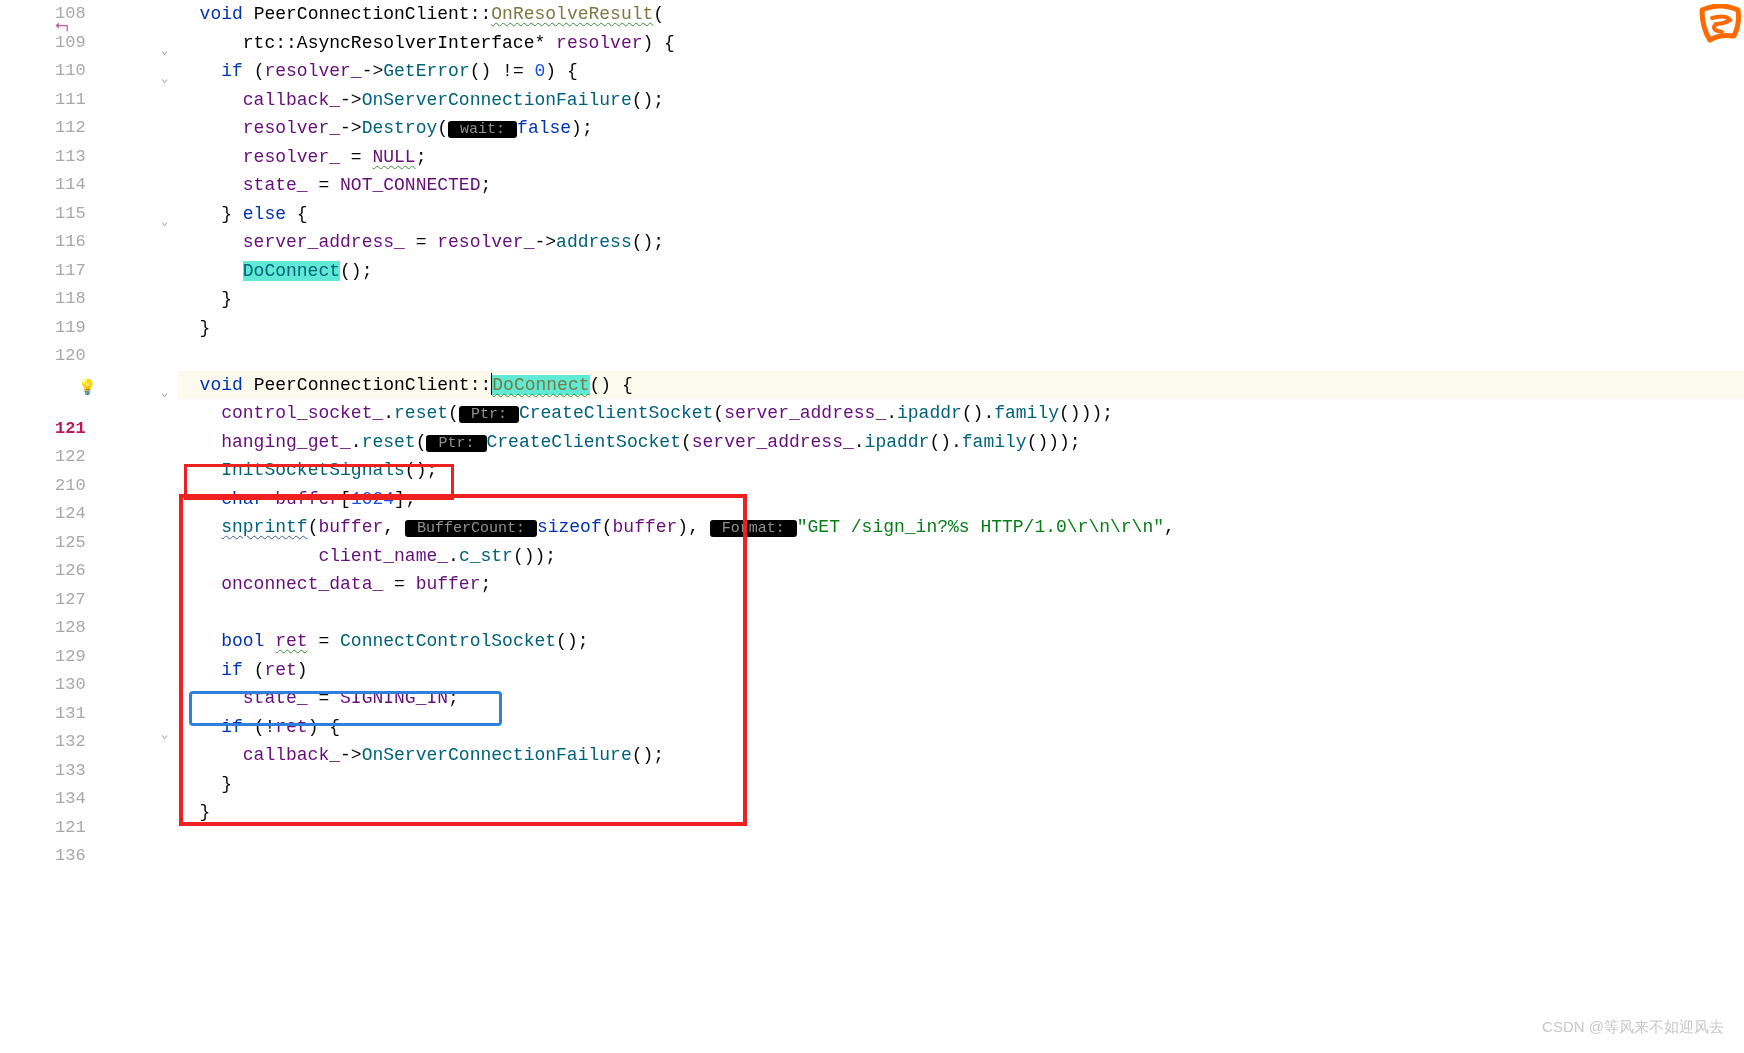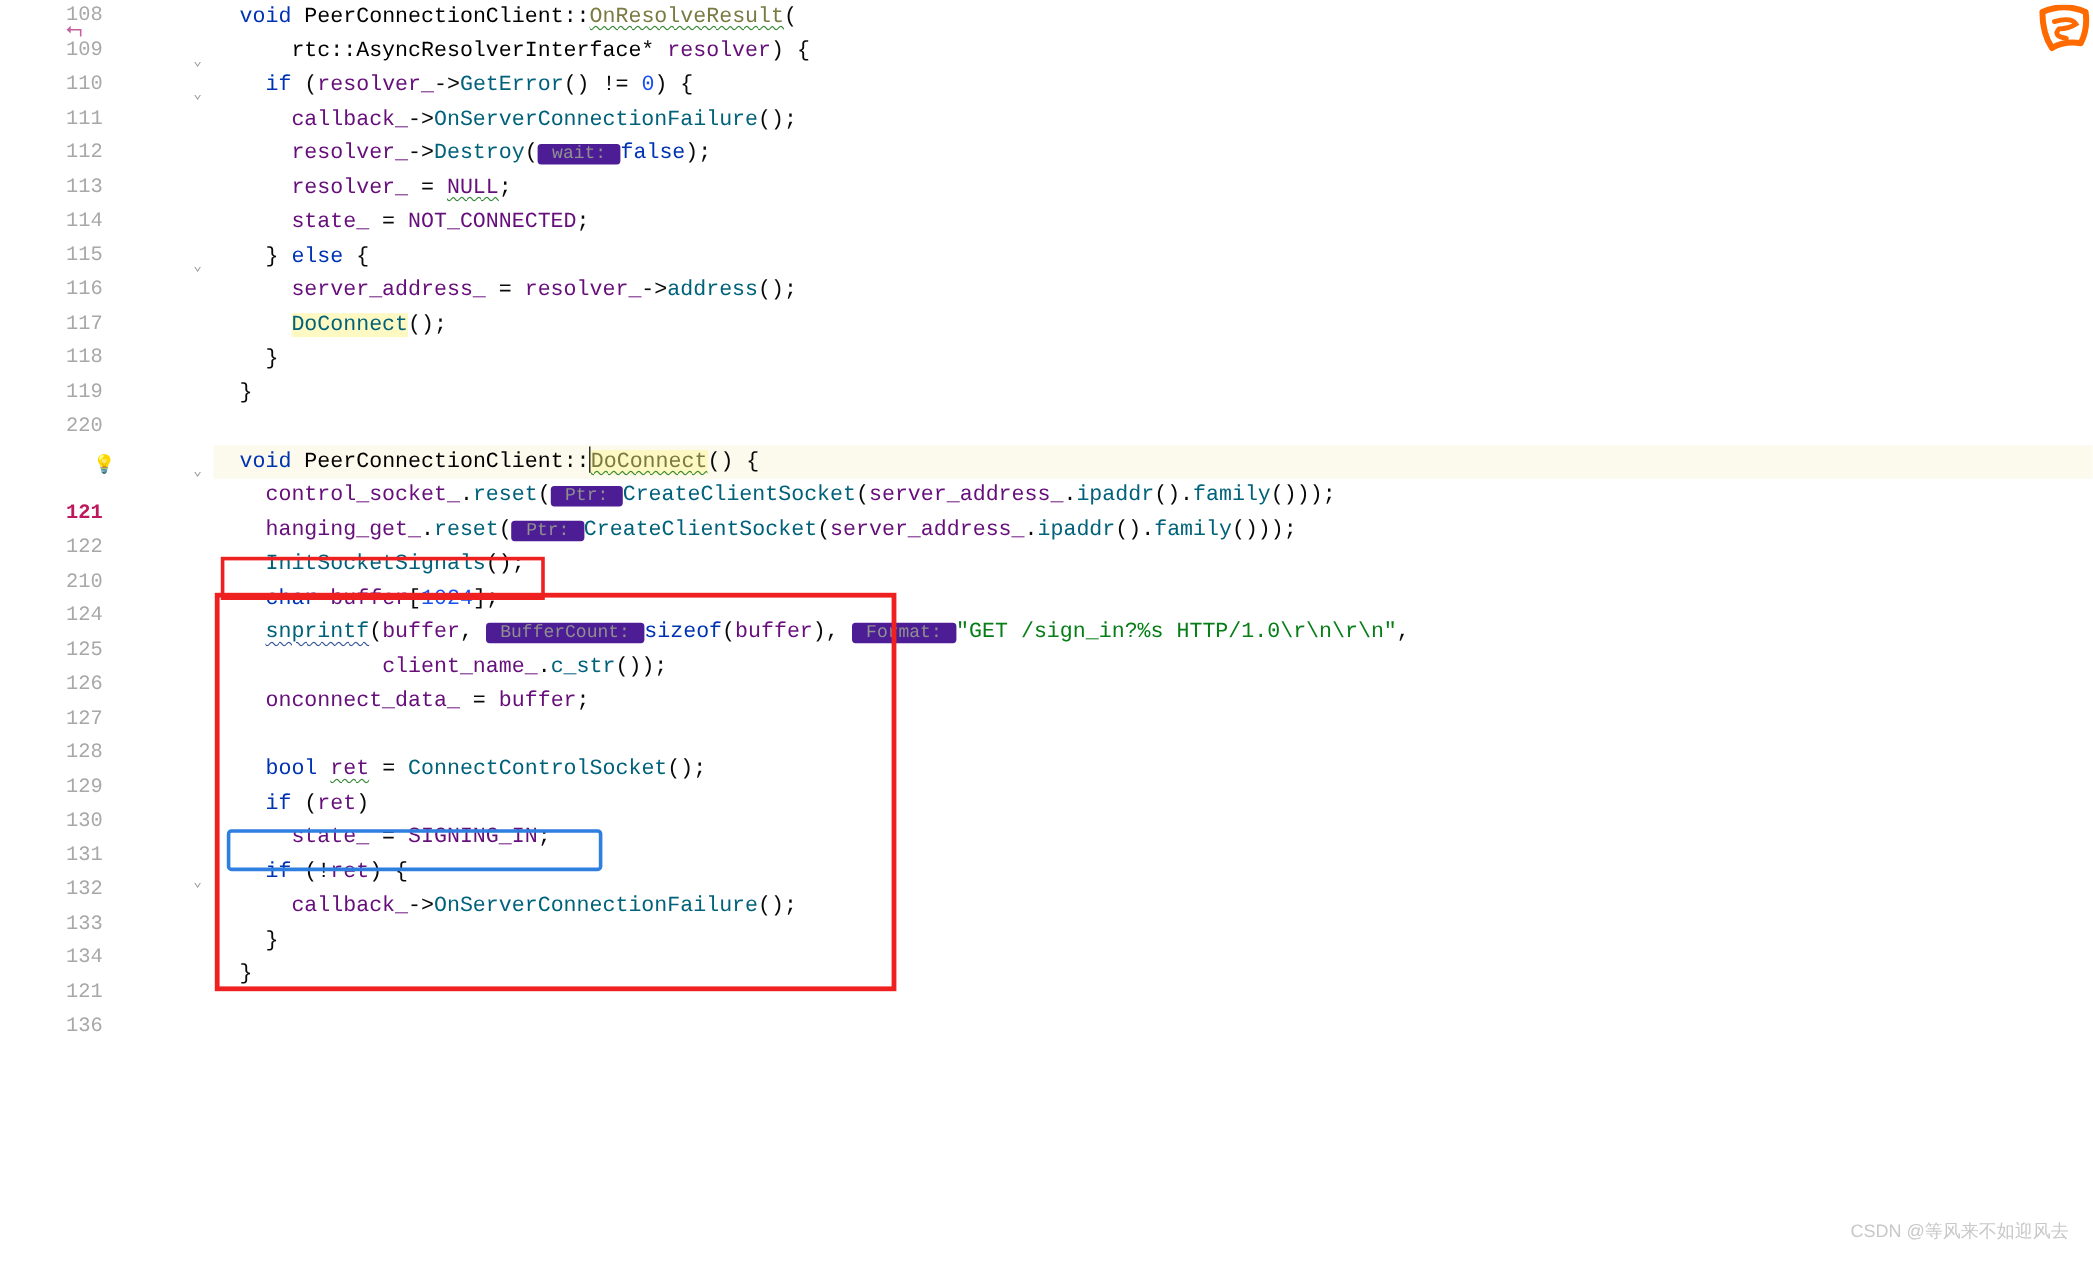--- a/index.html
+++ b/index.html
@@ -62,24 +62,24 @@
     height: 28.5px;
     position: relative;
   }
   .kw { color: #0033b3; }
   .cls { color: #000000; }
   .fn { color: #7a7a43; }
   .fn2 { color: #00627a; }
   .ident { color: #660e7a; }
   .str { color: #067d17; }
   .num { color: #1750eb; }
-  .hint { color: #909090; background:#4c1d95; font-size:15px; padding:0 3px; border-radius:3px;}
+  .hint { color: #909090; background:#000000; font-size:15px; padding:0 3px; border-radius:3px;}
   .squig-green { text-decoration: underline wavy #3a8a3a; text-decoration-thickness:1px; text-underline-offset:3px;}
   .squig-blue { text-decoration: underline wavy #3a5a9a; text-decoration-thickness:1px; text-underline-offset:3px;}
-  .highlight-fn { background: #fef9c3; }
+  .highlight-fn { background: #5eead4; }
   .current-line-bg {
     position:absolute;
     left:0; right:0;
     background:#fcfaed;
     height:28.5px;
     z-index:-1;
   }
   .hl-red-small {
     position: absolute;
     border: 3px solid #ef2020;
@@ -147,21 +147,21 @@
       <div class="line">110</div>
       <div class="line">111</div>
       <div class="line">112</div>
       <div class="line">113</div>
       <div class="line">114</div>
       <div class="line">115</div>
       <div class="line">116</div>
       <div class="line">117</div>
       <div class="line">118</div>
       <div class="line">119</div>
-      <div class="line">220</div>
+      <div class="line">120</div>
       <div class="line" style="color: #be185d; font-weight: 700; margin-top: 44px;">121</div>
       <div class="line">122</div>
       <div class="line">210</div>
       <div class="line">124</div>
       <div class="line">125</div>
       <div class="line">126</div>
       <div class="line">127</div>
       <div class="line">128</div>
       <div class="line">129</div>
       <div class="line">130</div>

